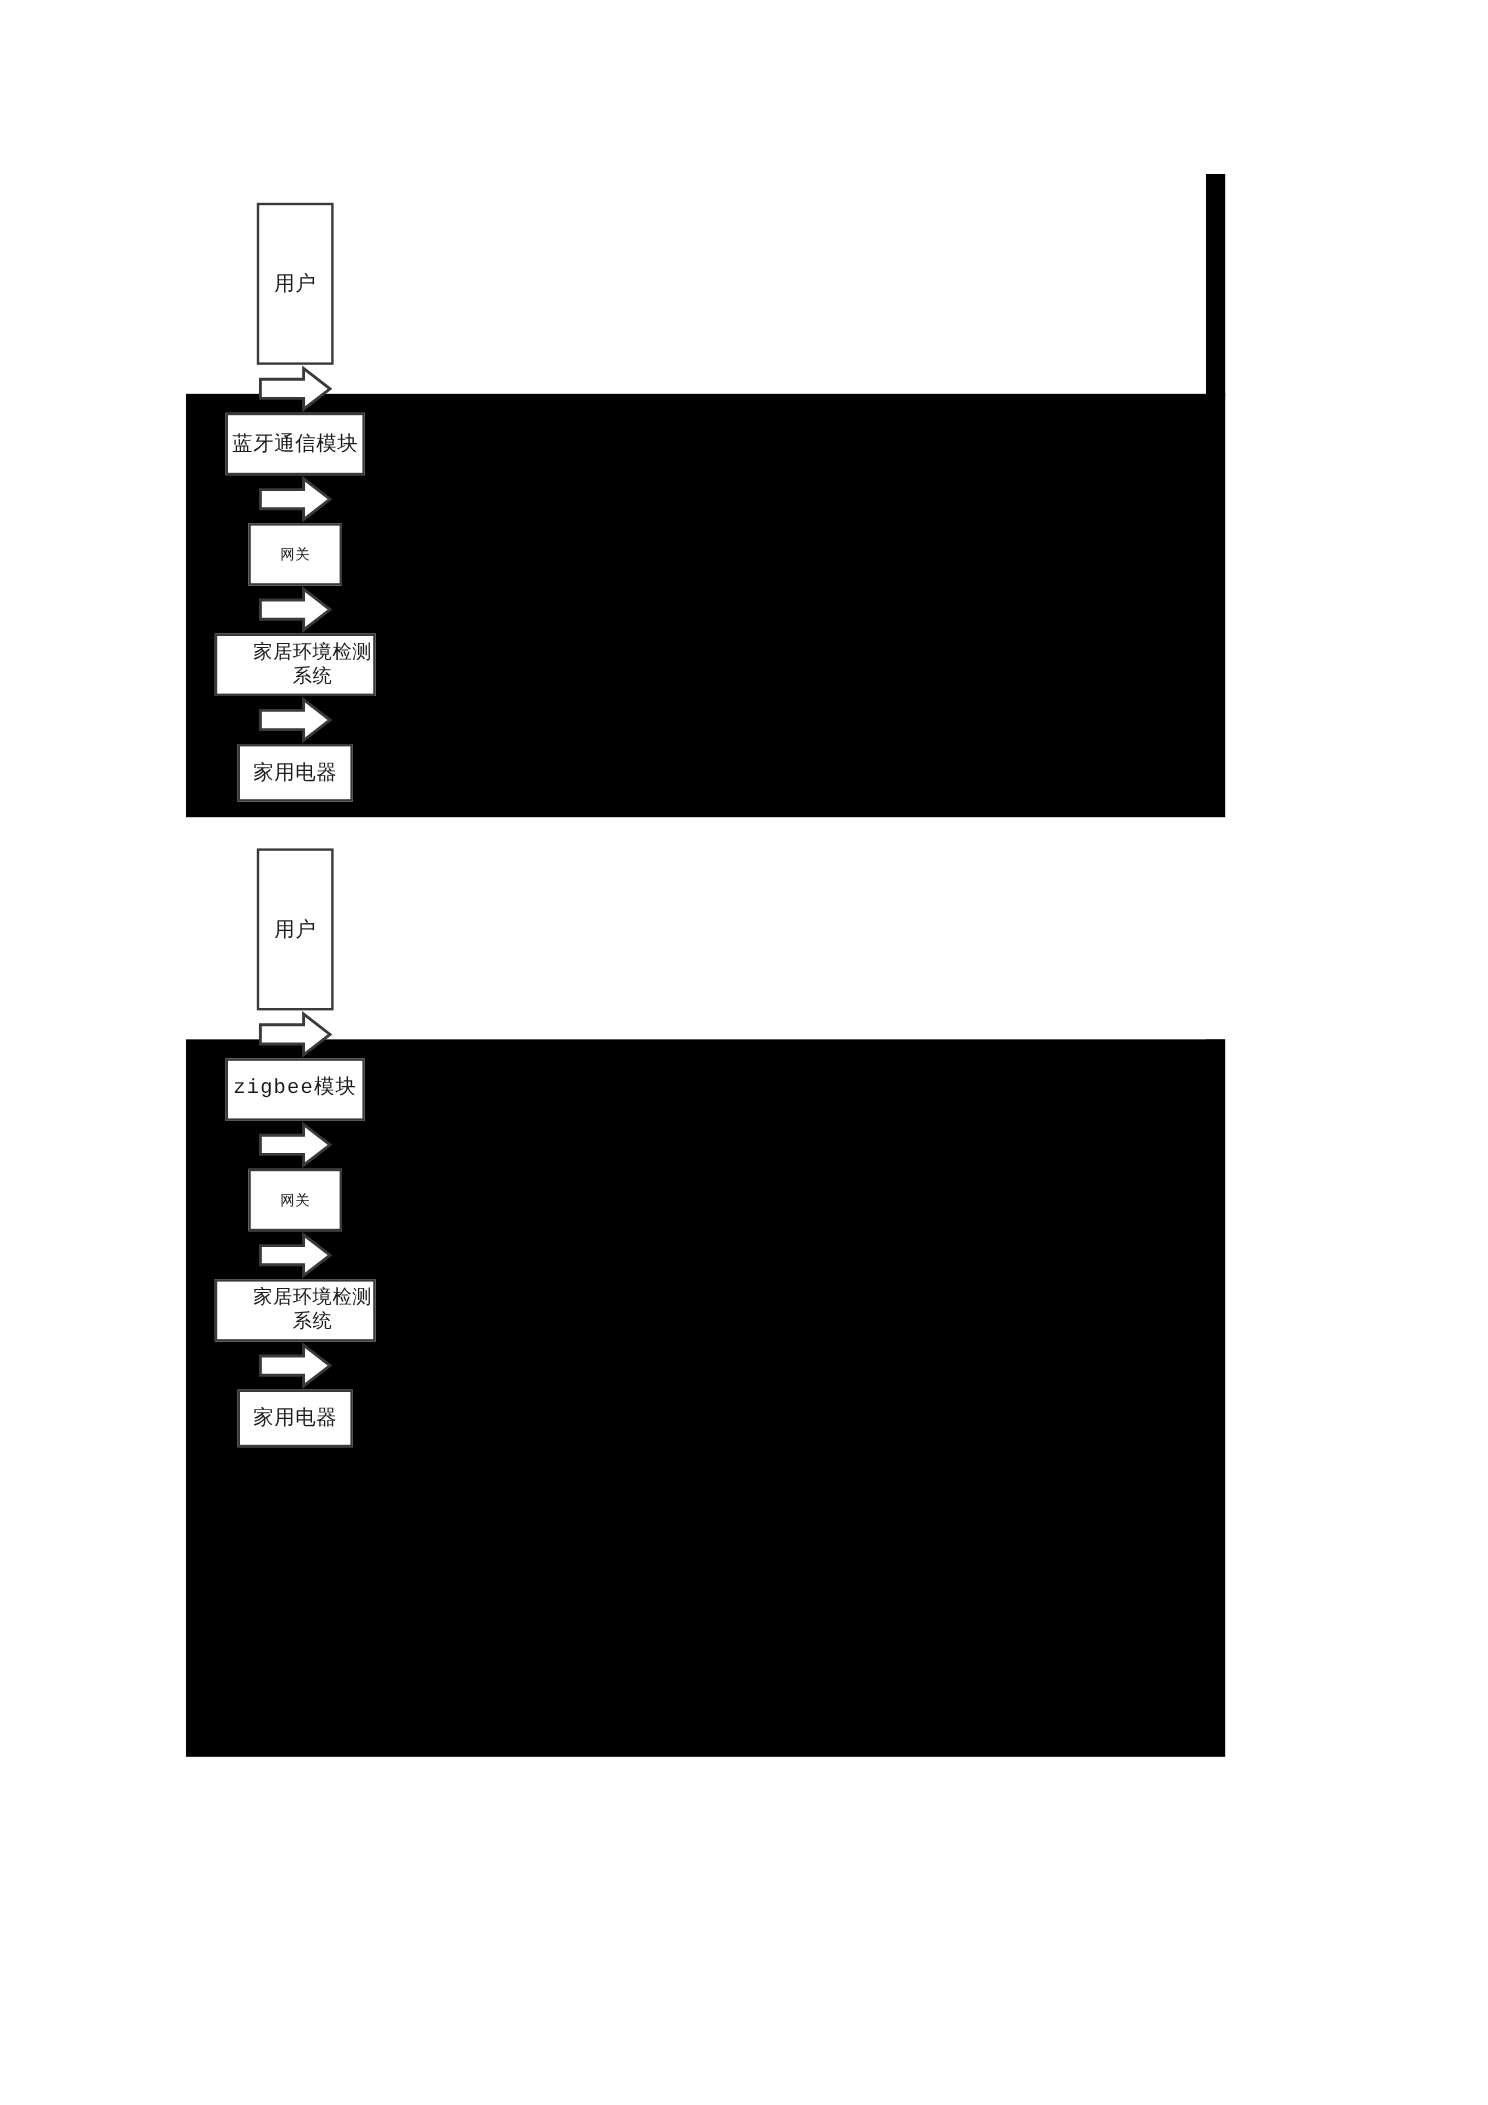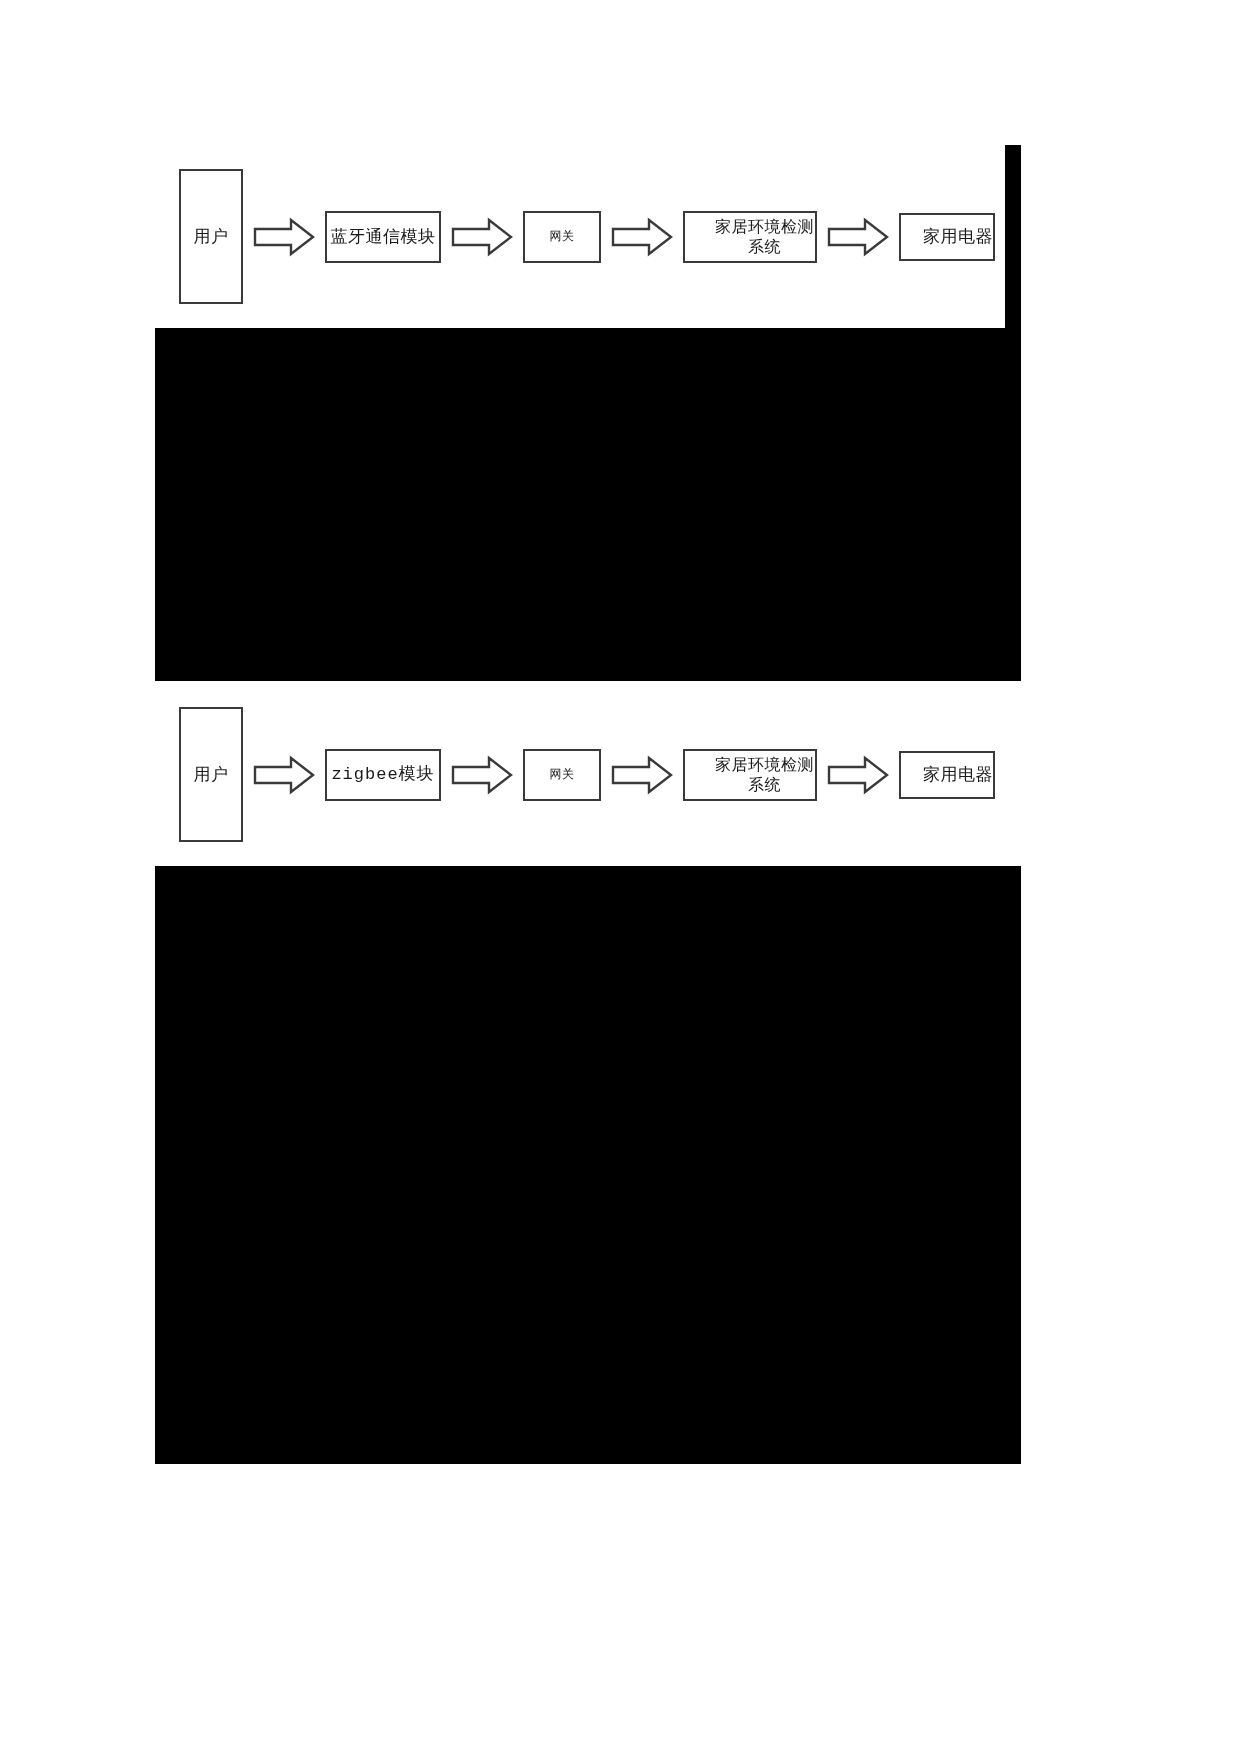--- a/index.html
+++ b/index.html
@@ -34,21 +34,21 @@
   
   .diagram-panel {
     position: absolute;
     background: #ffffff;
   }
 
   
   .flow-row {
     position: absolute;
     display: flex;
-    flex-direction: row;
+    flex-direction: column;
     align-items: center;
   }
 
   
   .node-box {
     box-sizing: border-box;
     border: 2px solid #3a3a3a;
     background: #ffffff;
     display: flex;
     align-items: center;
@@ -76,21 +76,20 @@
   .node-box.two-line {
     width: 134px;
     height: 52px;
     font-size: 16px;
     padding-left: 29px;
   }
   .node-box.small {
     width: 96px;
     height: 48px;
     font-size: 17px;
-    justify-content: flex-end;
   }
   .node-box .label-latin {
     font-family: Liberation Mono, monospace;
     letter-spacing: 1px;
   }
 
   
   .arrow {
     width: 62px;
     height: 40px;

